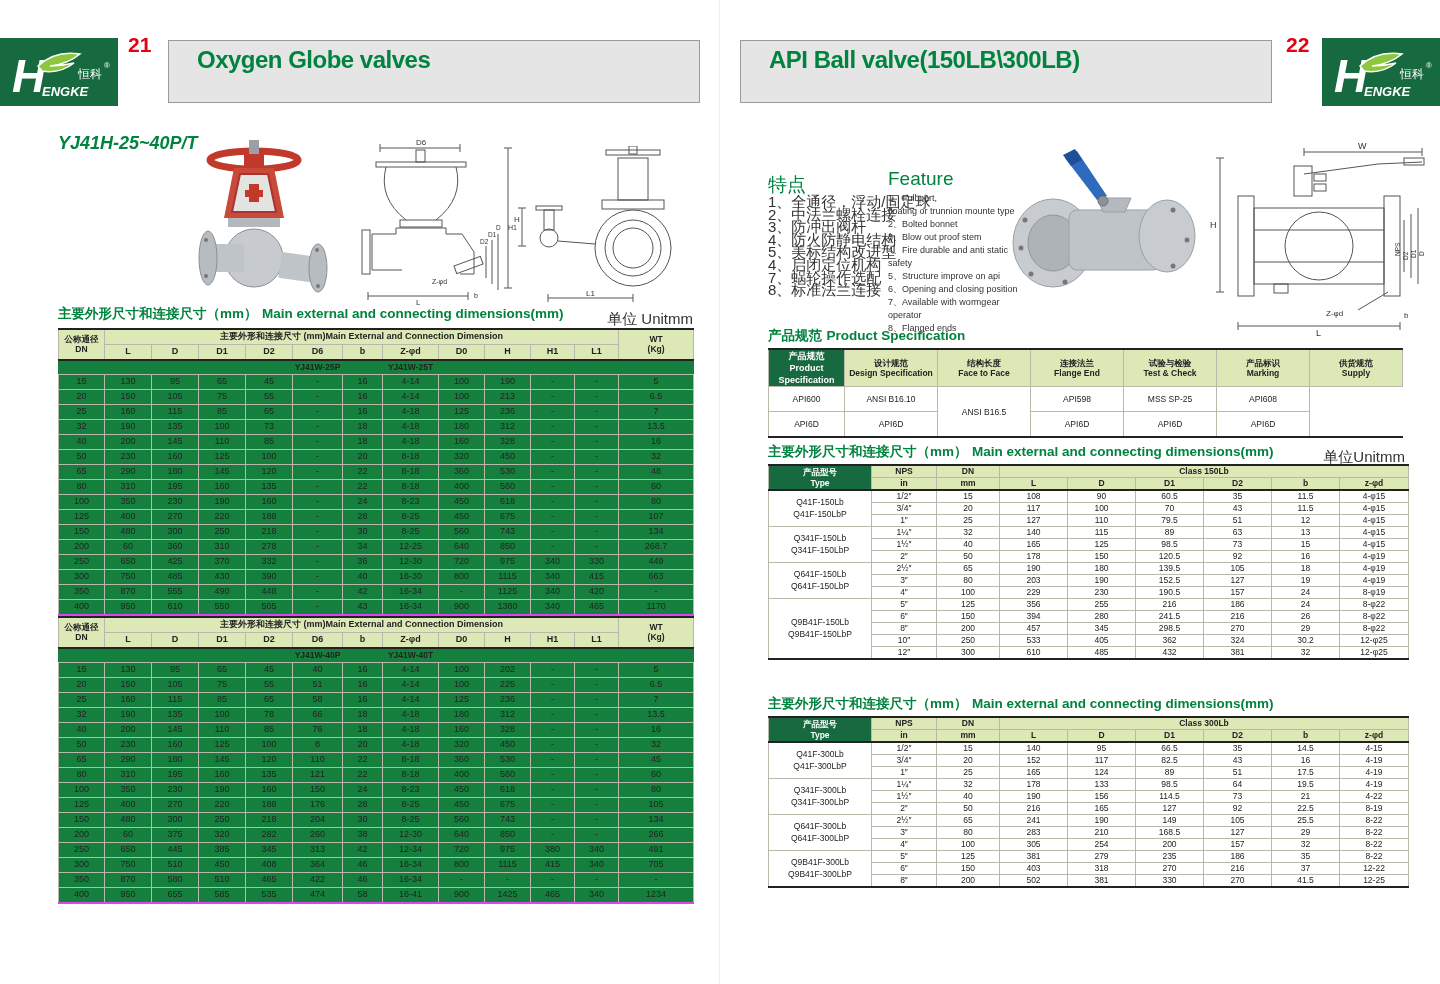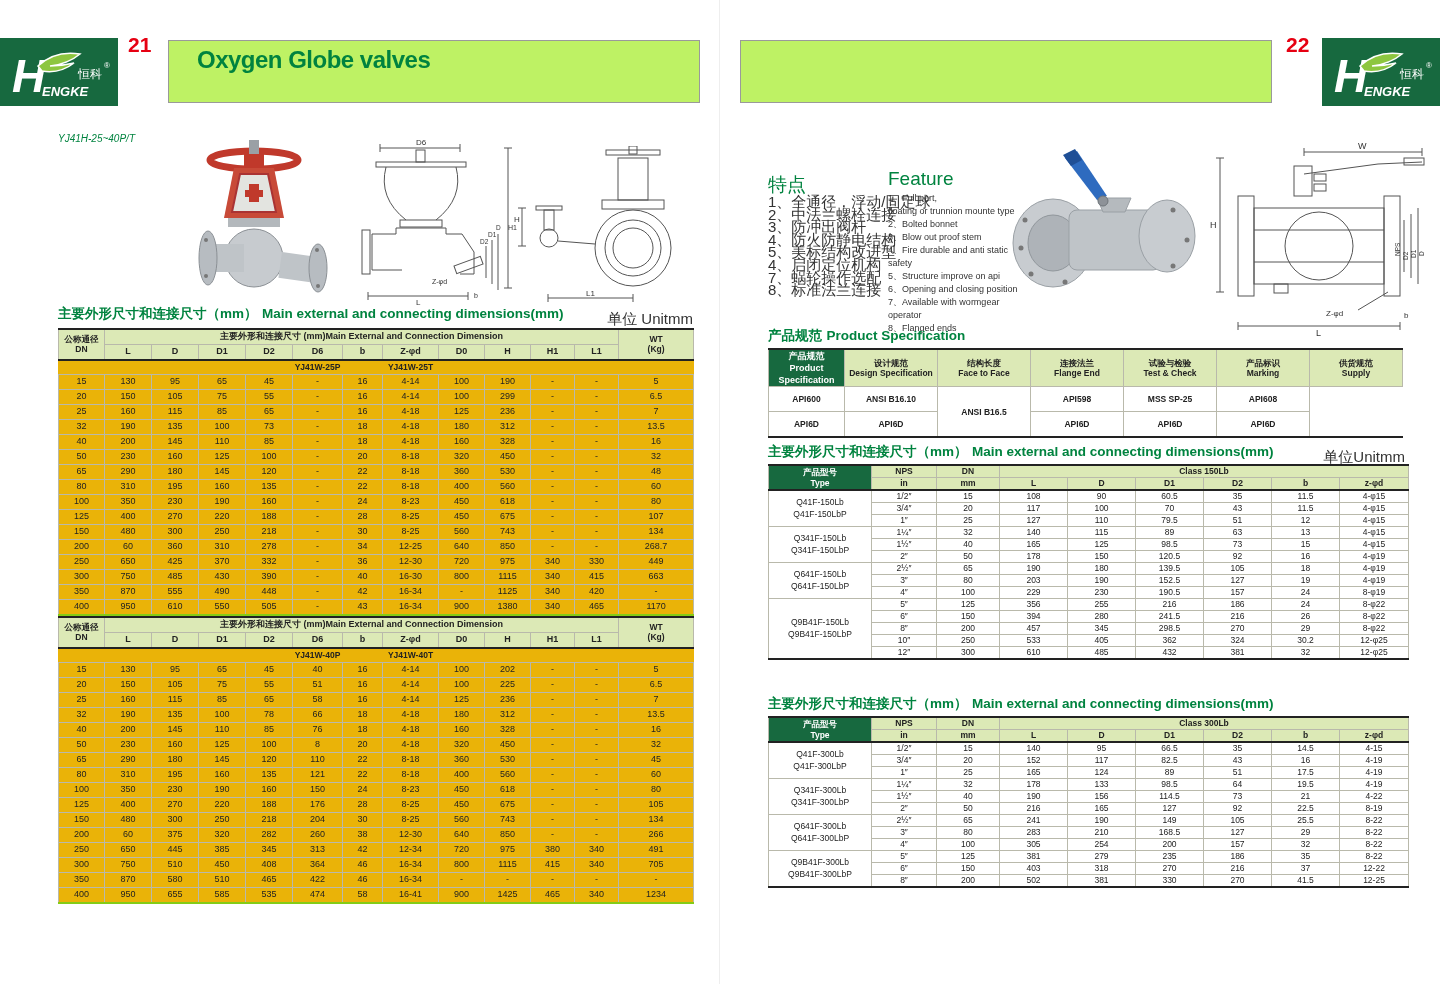--- a/index.html
+++ b/index.html
@@ -4,56 +4,56 @@
 <style>
   html,body{margin:0;padding:0;}
   body{width:1440px;height:984px;position:relative;background:#fff;overflow:hidden;
        font-family:"Liberation Sans","DejaVu Sans",sans-serif;color:#222;}
   .abs{position:absolute;}
   
   .logo-box{width:118px;height:68px;background:#17693f;top:38px;}
   .logo-left{left:0;}
   .logo-right{right:0;}
   .page-no{color:#e60012;font-weight:bold;font-size:21px;top:33px;font-family:"Liberation Sans",sans-serif;}
-  .title-box{top:40px;width:532px;height:63px;border:1px solid #9a9a9a;background:#bef264;padding:6px 0 10px 28px;box-sizing:border-box;}
+  .title-box{top:40px;width:532px;height:63px;border:1px solid #9a9a9a;background:#e5e5e5;padding:6px 0 10px 28px;box-sizing:border-box;}
   .title-en{color:#00833f;font-weight:bold;font-size:24px;letter-spacing:-.5px;line-height:1.1;}
   .title-cn{color:#3c3c3c;font-size:17px;margin-top:2px;}
   .fold{left:719px;top:0;width:1px;height:984px;background:#eee;}
   
   .sec-title{color:#00833f;font-weight:bold;font-size:13.5px;}
   .unit{color:#333;font-size:15px;}
-  .model-label{color:#00833f;font-weight:normal;font-size:10px;font-style:italic;}
+  .model-label{color:#00833f;font-weight:bold;font-size:18px;font-style:italic;}
   
   .feat-title{color:#00833f;font-weight:normal;font-size:19px;}
   .cn-list div{font-size:15px;color:#333;line-height:12.6px;white-space:pre-line;}
   .en-list div{font-size:9px;color:#333;line-height:13px;white-space:pre-line;}
   
-  .dimtab{border-collapse:collapse;table-layout:fixed;width:635px;font-size:9px;background:#eab308;
-          border-top:2px solid #222;border-bottom:2px solid #84cc16;}
+  .dimtab{border-collapse:collapse;table-layout:fixed;width:635px;font-size:9px;background:#15803d;
+          border-top:2px solid #222;border-bottom:2px solid #d946ef;}
   .dimtab th,.dimtab td{border:1px solid #b9b9ab;text-align:center;padding:0;height:14px;line-height:1.05;font-weight:normal;color:#222;overflow:hidden;}
   .dimtab thead th{background:#dce9b6;font-weight:bold;}
   .dimtab thead{border-bottom:2px solid #222;}
   .dimtab thead div{line-height:1.15;font-size:8.5px;}
   .dimtab .modelrow td{border-left:none;border-right:none;height:13px;font-weight:bold;font-size:8.5px;}
   
   .rtab{border-collapse:collapse;table-layout:fixed;width:637px;font-size:8.5px;background:#fff;
         border-top:2px solid #222;border-bottom:2px solid #222;}
   .rtab th,.rtab td{border:1px solid #b9b9ab;text-align:center;padding:0;height:11px;line-height:1.05;font-weight:normal;color:#222;overflow:hidden;}
   .rtab thead th{background:#dce9b6;font-weight:bold;}
   .rtab thead{border-bottom:2px solid #222;}
   .rtab th.corner{background:#17693f;color:#fff;}
   .rtab th.corner div{line-height:1.2;font-size:8.5px;}
   .rtab .typecell{background:#fff;white-space:pre-line;font-size:8.5px;font-weight:normal;line-height:1.3;}
   
   .spectab{border-collapse:collapse;table-layout:fixed;width:634px;font-size:8.5px;background:#fff;
            border-top:2px solid #222;border-bottom:2px solid #222;}
   .spectab th,.spectab td{border:1px solid #b9b9ab;text-align:center;padding:0;color:#222;font-weight:normal;overflow:hidden;}
   .spectab thead th{background:#dce9b6;height:34px;font-weight:bold;}
   .spectab thead th div{line-height:1.25;font-size:8.5px;}
-  .spectab td{height:24px;font-weight:bold;}
+  .spectab td{height:24px;}
   .spectab .corner{background:#17693f;color:#fff;white-space:pre-line;font-size:9px;line-height:1.35;}
   svg text{font-family:"Liberation Sans","DejaVu Sans",sans-serif;}
 </style>
 </head>
 <body>
 
 <div class="abs fold"></div>
 
 <div class="abs logo-box logo-left">
   <svg width="118" height="68" viewBox="0 0 118 68">
@@ -66,20 +66,21 @@
   </svg>
 </div>
 
 <div class="abs page-no" style="left:128px;">21</div>
 
 <div class="abs title-box" style="left:168px;">
   <div class="title-en">Oxygen Globe valves</div>
 </div>
 
 <div class="abs title-box" style="left:740px;">
+  <div class="title-en">API Ball valve(150LB\300LB)</div>
 </div>
 
 <div class="abs page-no" style="left:1286px;">22</div>
 
 <div class="abs logo-box logo-right">
   <svg width="118" height="68" viewBox="0 0 118 68">
     <rect x="0" y="0" width="118" height="68" fill="#17693f"></rect>
     <text x="12" y="54" font-size="46" font-weight="bold" font-style="italic" fill="#ffffff">H</text>
     <path d="M38 28 Q55 12 80 16 Q68 26 50 28 Q62 28 74 25 Q60 36 42 33 Z" fill="#8dc63f" stroke="#ffffff" stroke-width="1.5"></path>
     <text x="42" y="58" font-size="13" font-weight="bold" font-style="italic" fill="#ffffff">ENGKE</text>
@@ -241,21 +242,21 @@
         <tr>
           <td>20</td>
           <td>150</td>
           <td>105</td>
           <td>75</td>
           <td>55</td>
           <td>-</td>
           <td>16</td>
           <td>4-14</td>
           <td>100</td>
-          <td>299</td>
+          <td>213</td>
           <td>-</td>
           <td>-</td>
           <td>6.5</td>
         </tr>
         <tr>
           <td>25</td>
           <td>160</td>
           <td>115</td>
           <td>85</td>
           <td>65</td>

